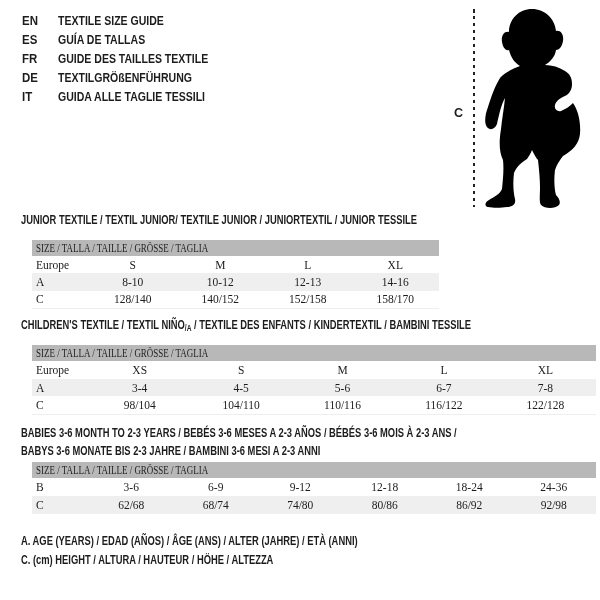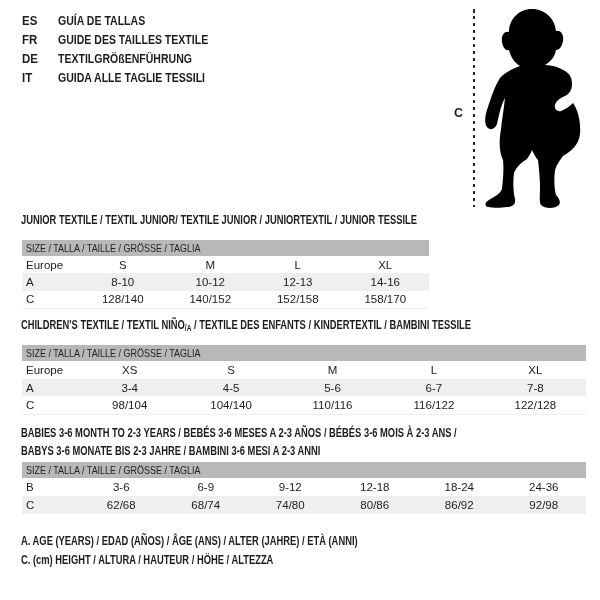--- a/index.html
+++ b/index.html
@@ -20,21 +20,21 @@
   .fig-svg{position:absolute;left:480px;top:7px;}
 
   
   .sec-title{position:absolute;font-weight:bold;font-size:12px;}
   #t1-title{left:21px;top:213px;}
   #t2-title{left:21px;top:318px;}
   #t3-title{left:21px;top:424px;line-height:18px;}
   .sub{font-size:8.5px;vertical-align:-2px;}
 
   
-  .tbl{position:absolute;left:22px;}
+  .tbl{position:absolute;left:32px;font-family:Liberation Serif, serif;}
   .tbl-head{background:#b8b8b8;height:16px;line-height:16px;padding-left:4px;font-size:11.5px;color:#222;}
   .tbl-row{display:flex;align-items:center;font-size:11.5px;justify-content:space-between;}
   .cell{flex:1;text-align:center;}
   .cell.lbl{flex:0 0 57px;text-align:left;padding-left:4px;box-sizing:border-box;}
   .alt{background:#efefef;}
   #table1{top:240px;width:407px;border-bottom:1px solid #eee;}
   #table1 .tbl-row{height:17.4px;}
   #table2{top:345px;width:564px;border-bottom:1px solid #eee;}
   #table2 .tbl-row{height:17.7px;}
   #table3{top:462px;width:564px;}
@@ -43,20 +43,24 @@
   
   .legend{position:absolute;left:21px;top:534px;font-weight:bold;font-size:12px;}
   .legend > div{height:18.6px;}
 </style>
 </head>
 <body>
 
 <div class="page">
 
   <div class="lang-list">
+    <div class="lang-row">
+      <span class="lang-code cond85">EN</span>
+      <span class="cond">TEXTILE SIZE GUIDE</span>
+    </div>
     <div class="lang-row">
       <span class="lang-code cond85">ES</span>
       <span class="cond">GUÍA DE TALLAS</span>
     </div>
     <div class="lang-row">
       <span class="lang-code cond85">FR</span>
       <span class="cond">GUIDE DES TAILLES TEXTILE</span>
     </div>
     <div class="lang-row">
       <span class="lang-code cond85">DE</span>
@@ -136,21 +140,21 @@
       <span class="cell lbl">A</span>
       <span class="cell">3-4</span>
       <span class="cell">4-5</span>
       <span class="cell">5-6</span>
       <span class="cell">6-7</span>
       <span class="cell">7-8</span>
     </div>
     <div class="tbl-row">
       <span class="cell lbl">C</span>
       <span class="cell">98/104</span>
-      <span class="cell">104/140</span>
+      <span class="cell">104/110</span>
       <span class="cell">110/116</span>
       <span class="cell">116/122</span>
       <span class="cell">122/128</span>
     </div>
   </div>
 
   <div class="sec-title" id="t3-title">
     <div><span class="cond">BABIES 3-6 MONTH TO 2-3 YEARS / BEBÉS 3-6 MESES A 2-3 AÑOS / BÉBÉS 3-6 MOIS À 2-3 ANS /</span></div>
     <div><span class="cond">BABYS 3-6 MONATE BIS 2-3 JAHRE / BAMBINI 3-6 MESI A 2-3 ANNI</span></div>
   </div>

